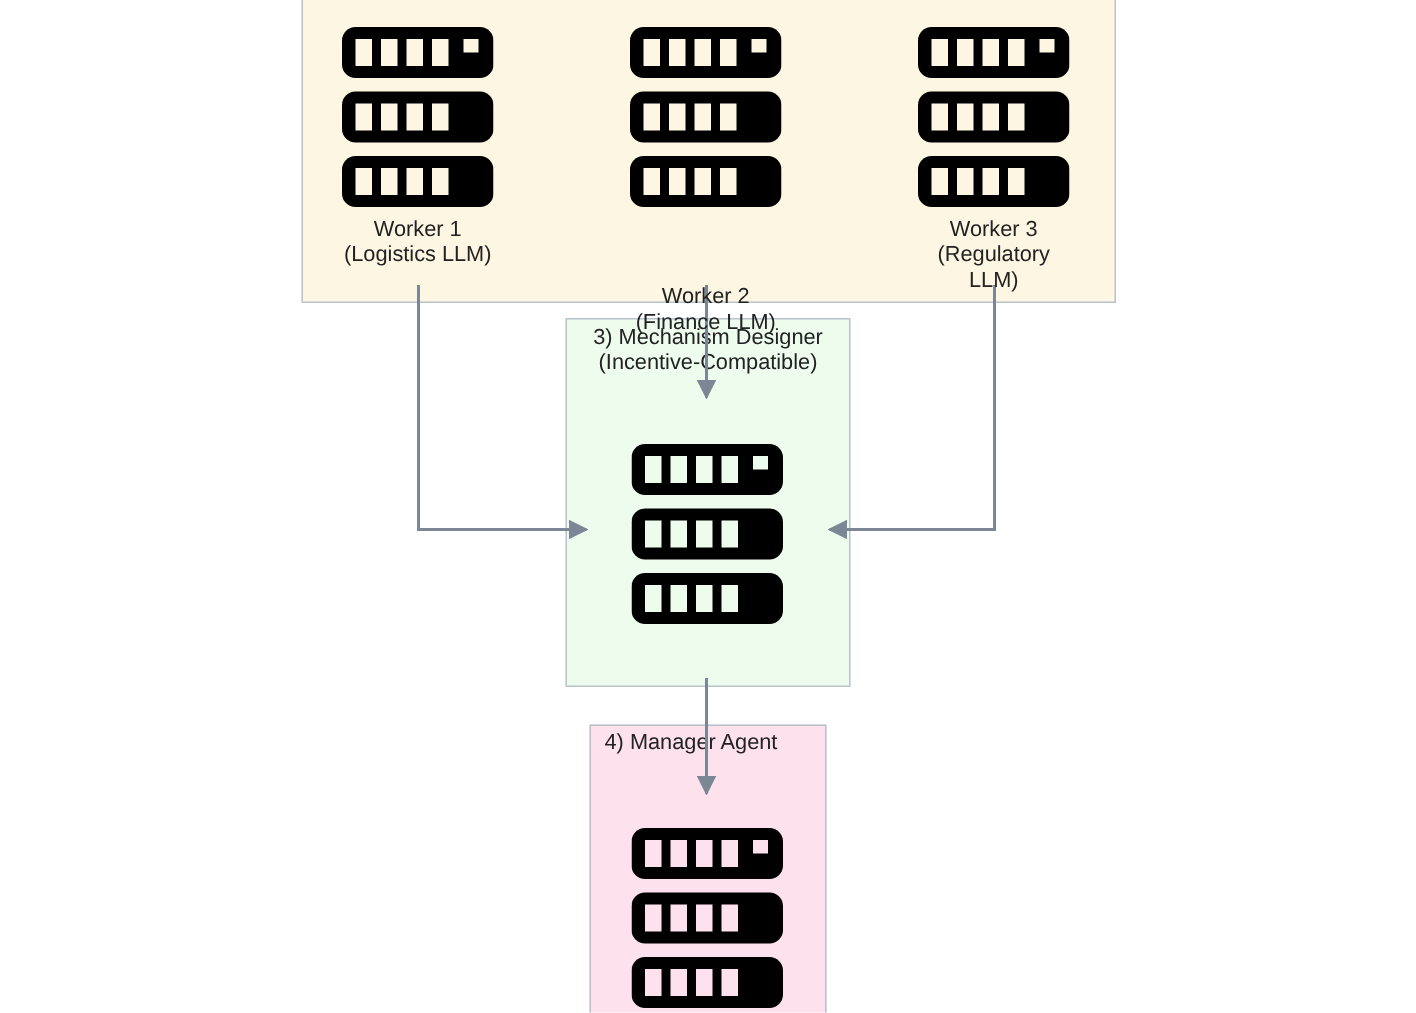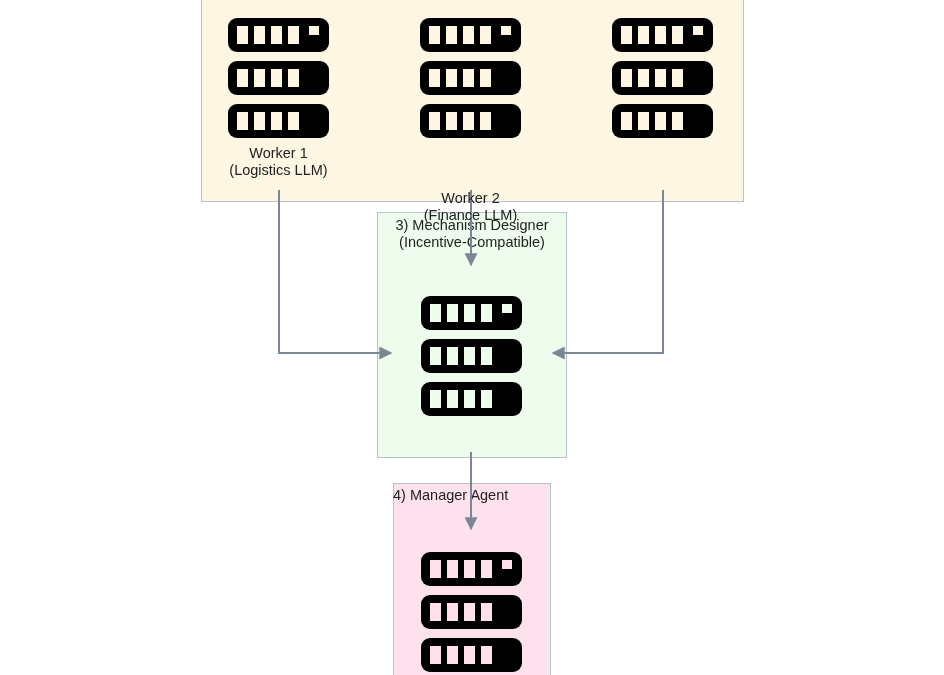--- a/index.html
+++ b/index.html
@@ -60,20 +60,21 @@
   #mechanism-title {
     left: 377px;
     top: 217px;
     width: 190px;
   }
   #manager-title {
     left: 393px;
     top: 487px;
     width: 158px;
     text-align: left;
+    padding-left: 10px;
     box-sizing: border-box;
   }
 
   
   .node {
     position: absolute;
     display: flex;
     flex-direction: column;
     align-items: center;
   }
@@ -193,20 +194,22 @@
       <rect x="9" y="51" width="11" height="18" fill="#fdf6e3"></rect>
       <rect x="26" y="51" width="11" height="18" fill="#fdf6e3"></rect>
       <rect x="43" y="51" width="11" height="18" fill="#fdf6e3"></rect>
       <rect x="60" y="51" width="11" height="18" fill="#fdf6e3"></rect>
       <rect x="0" y="86" width="101" height="34" rx="9" fill="#000000"></rect>
       <rect x="9" y="94" width="11" height="18" fill="#fdf6e3"></rect>
       <rect x="26" y="94" width="11" height="18" fill="#fdf6e3"></rect>
       <rect x="43" y="94" width="11" height="18" fill="#fdf6e3"></rect>
       <rect x="60" y="94" width="11" height="18" fill="#fdf6e3"></rect>
     </svg>
+    <div class="node-caption">Worker 3
+(Regulatory LLM)</div>
   </div>
 
   <div class="node" style="left:421px; top:296px; width:101px;">
     <svg class="server-icon" viewBox="0 0 101 120" xmlns="http://www.w3.org/2000/svg">
       <rect x="0" y="0" width="101" height="34" rx="9" fill="#000000"></rect>
       <rect x="9" y="8" width="11" height="18" fill="#eefcee"></rect>
       <rect x="26" y="8" width="11" height="18" fill="#eefcee"></rect>
       <rect x="43" y="8" width="11" height="18" fill="#eefcee"></rect>
       <rect x="60" y="8" width="11" height="18" fill="#eefcee"></rect>
       <rect x="81" y="8" width="10" height="9" fill="#eefcee"></rect>

